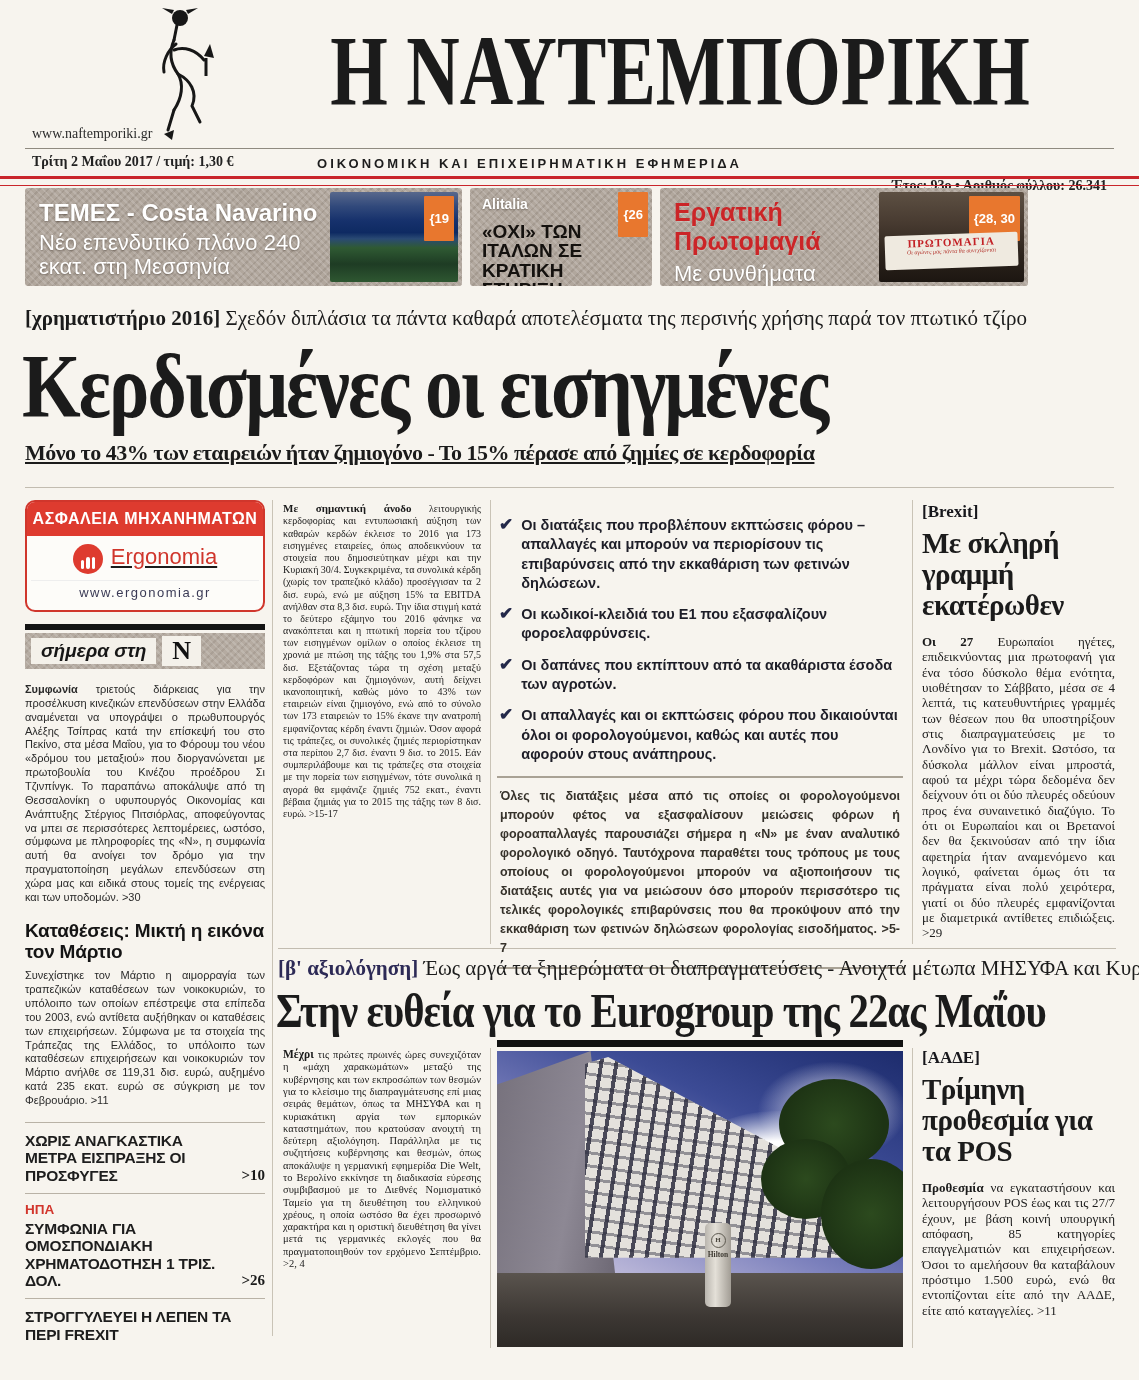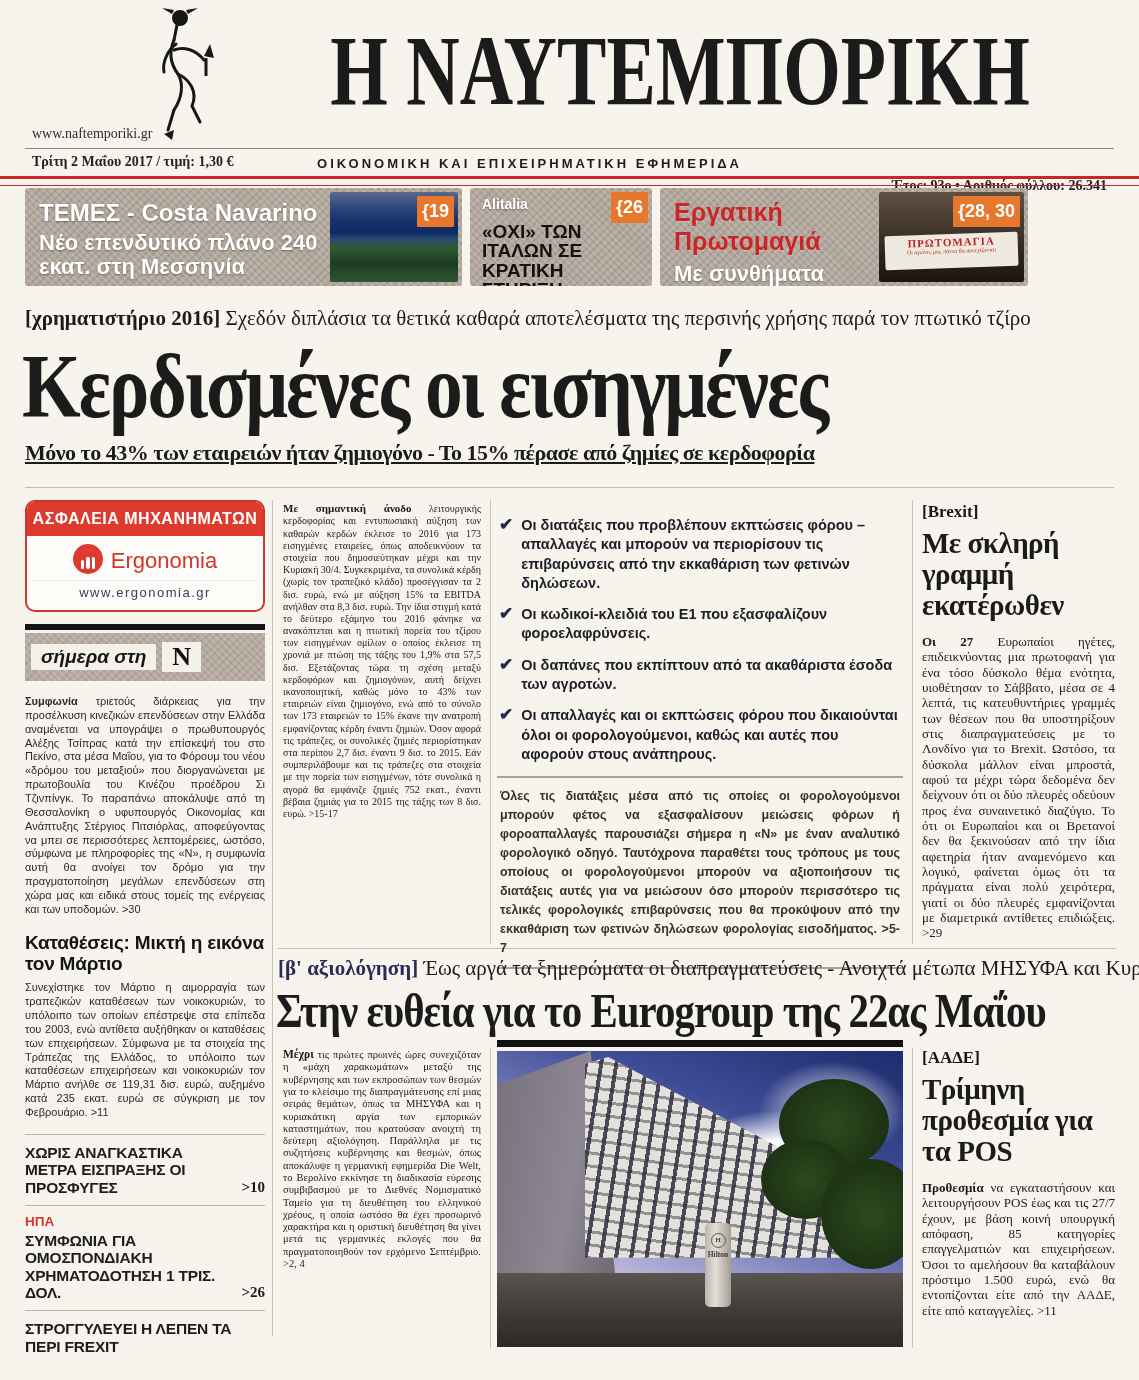--- a/index.html
+++ b/index.html
@@ -33,24 +33,24 @@
   .t-photo{position:absolute;top:4px;bottom:4px;border-radius:2px;overflow:hidden;}
   #t1-photo{right:4px;width:128px;background:
     linear-gradient(180deg,#58688c 0%,#31497b 16%,#16316c 32%,#0e2a62 45%,#2a4a74 52%,#2f5a33 62%,#1e3c24 80%,#2e5731 100%);}
   #t3-photo{right:4px;width:145px;background:
     linear-gradient(180deg,#5d5043 0%,#473a30 35%,#2c231c 70%,#1c1611 100%);}
   #t3-banner{position:absolute;left:6px;right:6px;bottom:14px;height:34px;background:#efeae0;
     border-radius:2px;transform:rotate(-2deg);text-align:center;overflow:hidden;}
   #t3-banner .big{font-weight:bold;color:#c32025;font-size:11px;letter-spacing:1px;line-height:12px;display:block;margin-top:2px;}
   #t3-banner .small{color:#b3342c;font-size:6px;line-height:7px;display:block;font-style:italic;}
   .badge{position:absolute;top:4px;right:4px;background:#e8772e;color:#fff;
-    font-family:"Liberation Sans",sans-serif;font-weight:bold;font-size:18px;padding:5px 5px;border-radius:1px;}
+    font-family:"Liberation Sans",sans-serif;font-weight:bold;font-size:13px;padding:15px 5px;border-radius:1px;}
   .t-title{font-family:"Liberation Sans",sans-serif;font-weight:bold;color:#fff;
     font-size:24px;line-height:1.05;text-shadow:0 1px 2px rgba(60,50,40,.55);}
-  .t-sub{font-family:"Liberation Sans",sans-serif;font-weight:bold;color:#fff;
+  .t-sub{font-family:"Liberation Sans",sans-serif;font-weight:normal;color:#fff;
     font-size:22px;line-height:1.07;text-shadow:0 1px 2px rgba(60,50,40,.55);margin-top:6px;}
   #teaser-1 .pad{padding:12px 140px 0 14px;}
   #teaser-2 .pad{padding:8px 12px 0 12px;}
   #t2-tag{font-family:"Liberation Sans",sans-serif;font-weight:bold;color:#fff;font-size:14px;
      text-shadow:0 1px 2px rgba(60,50,40,.5);}
   #t2-title{font-family:"Liberation Sans",sans-serif;font-weight:bold;color:#14110e;font-size:19px;line-height:1.02;margin-top:10px;}
   #teaser-3 .pad{padding:10px 156px 0 14px;}
   #t3-title{font-family:"Liberation Sans",sans-serif;font-weight:bold;color:#cb2527;font-size:25px;
      text-shadow:0 1px 1px rgba(255,255,255,.25);}
 
@@ -70,30 +70,30 @@
   #vr4{left:490px;top:1048px;height:300px;}
   #vr5{left:912px;top:1048px;height:300px;}
   #hr-mid{left:278px;top:948px;width:838px;height:1px;background:#c2bcb0;}
 
   
   #sidebar{left:25px;top:500px;width:240px;}
   #ad-box{border:2px solid #d0362c;border-radius:10px;overflow:hidden;background:#fdfcf9;}
   #ad-head{background:#de3b2f;color:#fff;text-align:center;font-weight:bold;font-size:16px;
     line-height:1.25;padding:7px 4px;font-family:"Liberation Sans",sans-serif;letter-spacing:.5px;}
   #ad-body{text-align:center;padding:8px 4px 10px 4px;}
-  #ad-brandrow{display:flex;align-items:flex-end;justify-content:center;gap:8px;}
+  #ad-brandrow{display:flex;align-items:flex-start;justify-content:center;gap:8px;text-decoration:underline;}
   #ad-logo{width:30px;height:30px;border-radius:50%;background:#de3b2f;display:flex;
     align-items:flex-end;justify-content:center;gap:2px;padding-bottom:5px;box-sizing:border-box;}
   #ad-logo i{display:block;width:3.5px;background:#fff;border-radius:2px;}
   #ad-logo i:nth-child(1){height:9px;}#ad-logo i:nth-child(2){height:12px;}#ad-logo i:nth-child(3){height:12px;}
   #ad-brand{color:#d0362c;font-size:22px;font-family:"Liberation Sans",sans-serif;}
   #ad-url{margin-top:6px;font-family:"Liberation Sans",sans-serif;font-weight:normal;font-size:13px;
     letter-spacing:1.5px;color:#3a3a55;border-top:1px solid #eee;padding-top:4px;}
   #black-bar{height:6px;background:#141414;margin-top:12px;}
-  #today-strip{margin-top:3px;height:48px;display:flex;align-items:center;gap:6px;padding:0 6px;
+  #today-strip{margin-top:3px;height:36px;display:flex;align-items:center;gap:6px;padding:0 6px;
     background-color:#b5aba1;
     background-image:repeating-linear-gradient(45deg,rgba(255,255,255,.14) 0 2px,transparent 2px 5px),
                      repeating-linear-gradient(-45deg,rgba(66,54,44,.10) 0 2px,transparent 2px 6px);}
   #today-label{background:#f4f1ea;padding:2px 10px;font-family:"Liberation Sans",sans-serif;
     font-weight:bold;font-style:italic;font-size:19px;color:#161616;}
   #today-logo{background:#f4f1ea;padding:0px 10px;font-weight:bold;font-size:26px;color:#111;}
   .sb-title{font-family:"Liberation Sans",sans-serif;font-weight:bold;font-size:19px;line-height:1.12;
     color:#141414;letter-spacing:-0.2px;}
   .sb-body{font-family:"Liberation Sans",sans-serif;font-size:11px;line-height:1.26;color:#2a2a2a;
     margin-top:7px;text-align:justify;}
@@ -232,21 +232,21 @@
     <div id="t3-photo" class="t-photo">
       <span class="badge">{28, 30</span>
       <div id="t3-banner">
         <span class="big">ΠΡΩΤΟΜΑΓΙΑ</span>
         <span class="small">Οι αγώνες μας πάντα θα συνεχίζονται</span>
       </div>
     </div>
   </div>
 
   <div id="kicker1" class="abs">
-    <b>[χρηματιστήριο 2016]</b><span> Σχεδόν διπλάσια τα θετικά καθαρά αποτελέσματα της περσινής χρήσης παρά τον πτωτικό τζίρο</span>
+    <b>[χρηματιστήριο 2016]</b><span> Σχεδόν διπλάσια τα πάντα καθαρά αποτελέσματα της περσινής χρήσης παρά τον πτωτικό τζίρο</span>
   </div>
   <div id="headline1" class="abs">Κερδισμένες οι εισηγμένες</div>
   <div id="deck1" class="abs">Μόνο το 43% των εταιρειών ήταν ζημιογόνο - Το 15% πέρασε από ζημίες σε κερδοφορία</div>
   <div id="lead-rule" class="abs"></div>
 
   <div id="vr1" class="vrule abs"></div>
   <div id="vr2" class="vrule abs"></div>
   <div id="vr3" class="vrule abs"></div>
   <div id="vr4" class="vrule abs"></div>
   <div id="vr5" class="vrule abs"></div>

